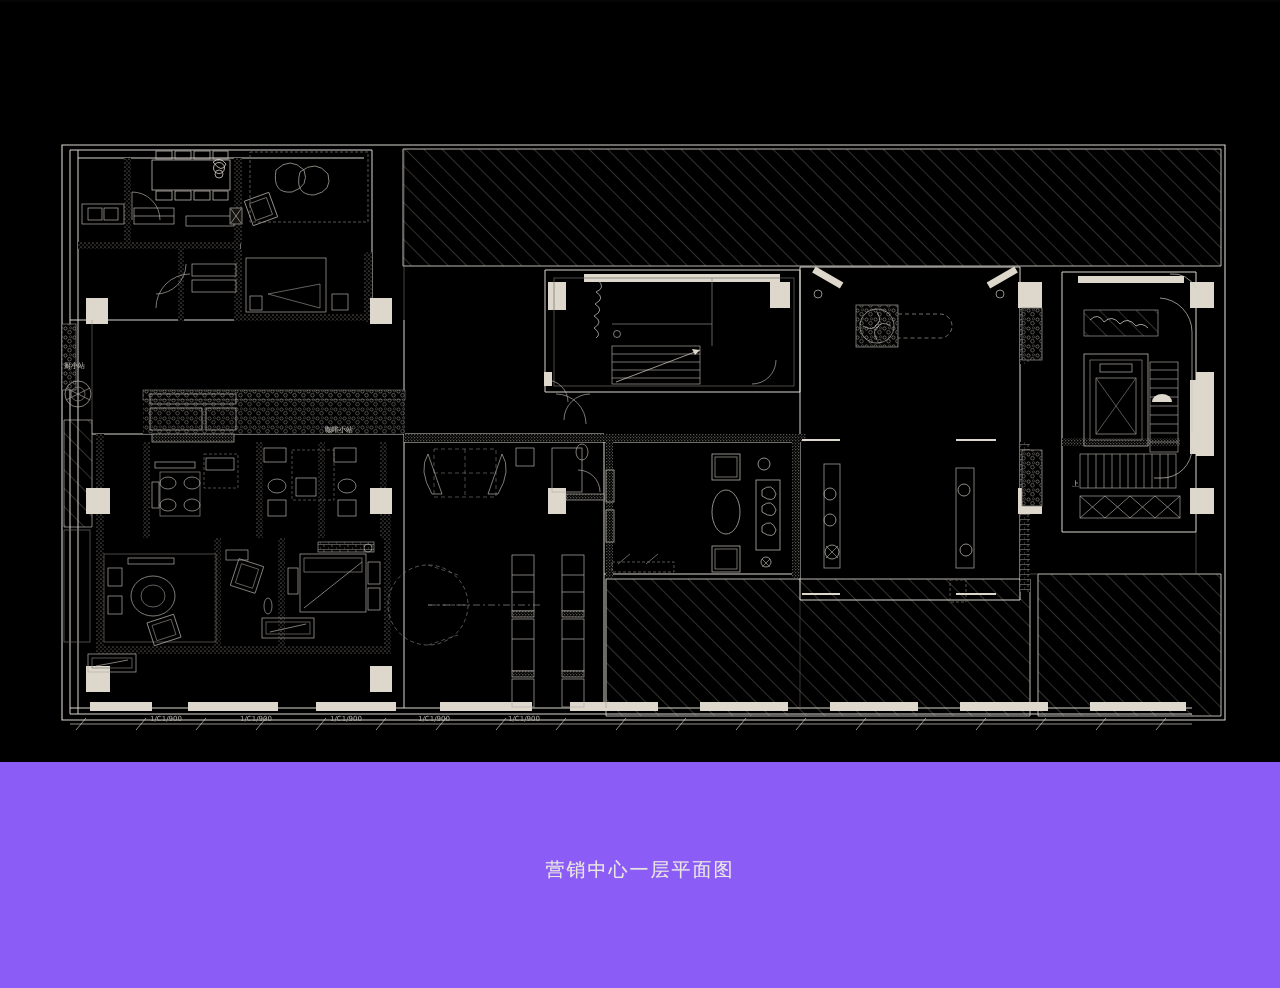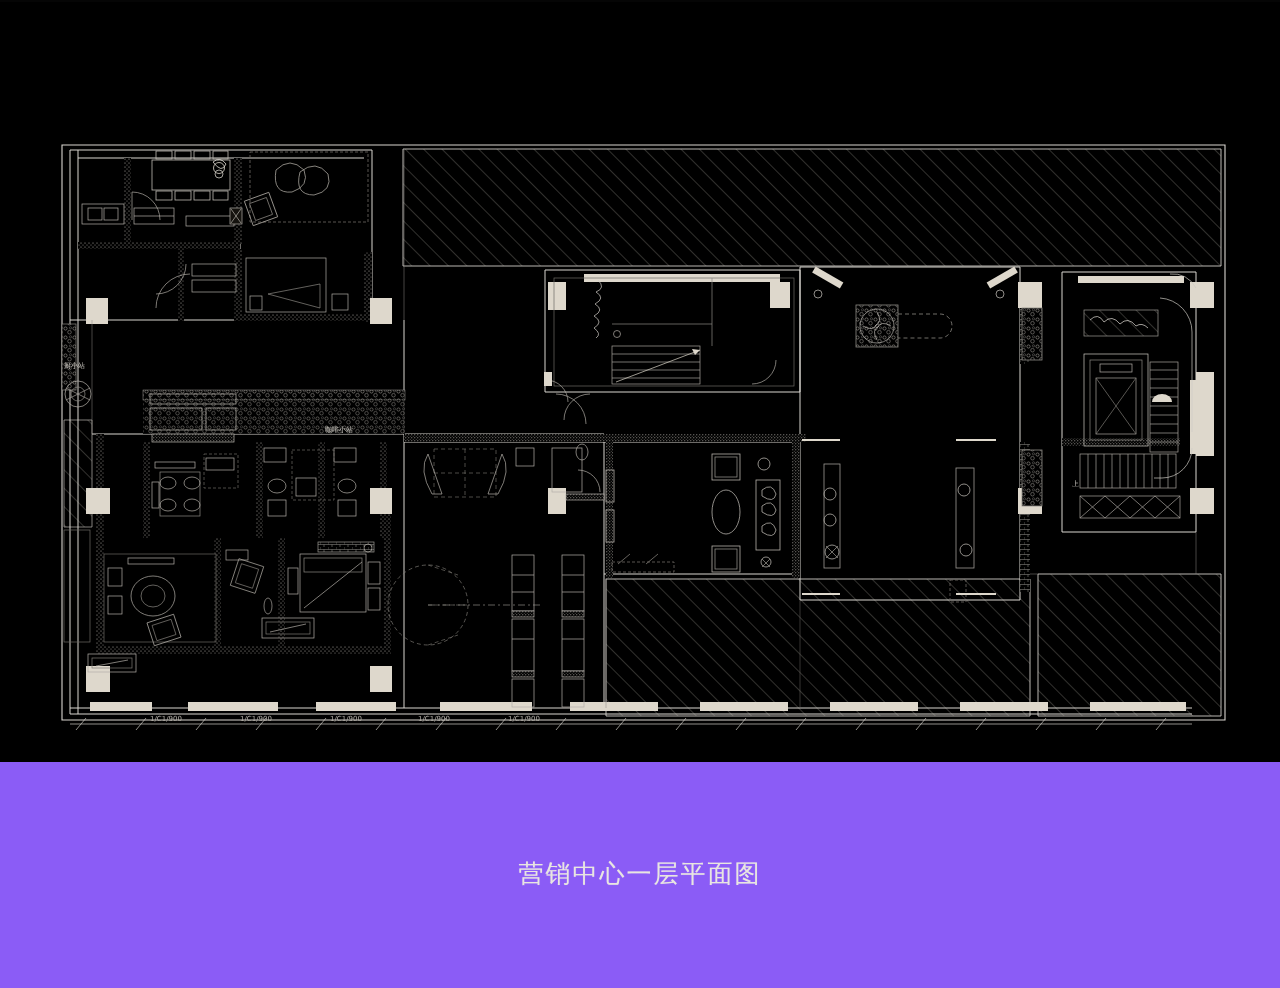--- a/index.html
+++ b/index.html
@@ -13,21 +13,21 @@
 
   
   #plan-wrap{position:absolute;left:0;top:0;width:1280px;height:760px;}
   #plan-svg{display:block;width:1280px;height:760px;}
 
   
   #title-block{
     position:absolute;left:0;top:855px;width:1280px;text-align:center;
   }
   #plan-title{
-    color:#e9e6e0;font-size:25px;letter-spacing:2px;
+    color:#e9e6e0;font-size:19px;letter-spacing:2px;
     font-family:"DejaVu Sans","Liberation Sans",sans-serif;
     font-weight:400;
     text-shadow:0 0 1px rgba(255,255,255,.35);
   }
   .sr{position:absolute;width:1px;height:1px;overflow:hidden;clip:rect(0 0 0 0);}
 </style>
 </head>
 <body>
 
 <div id="stage">

